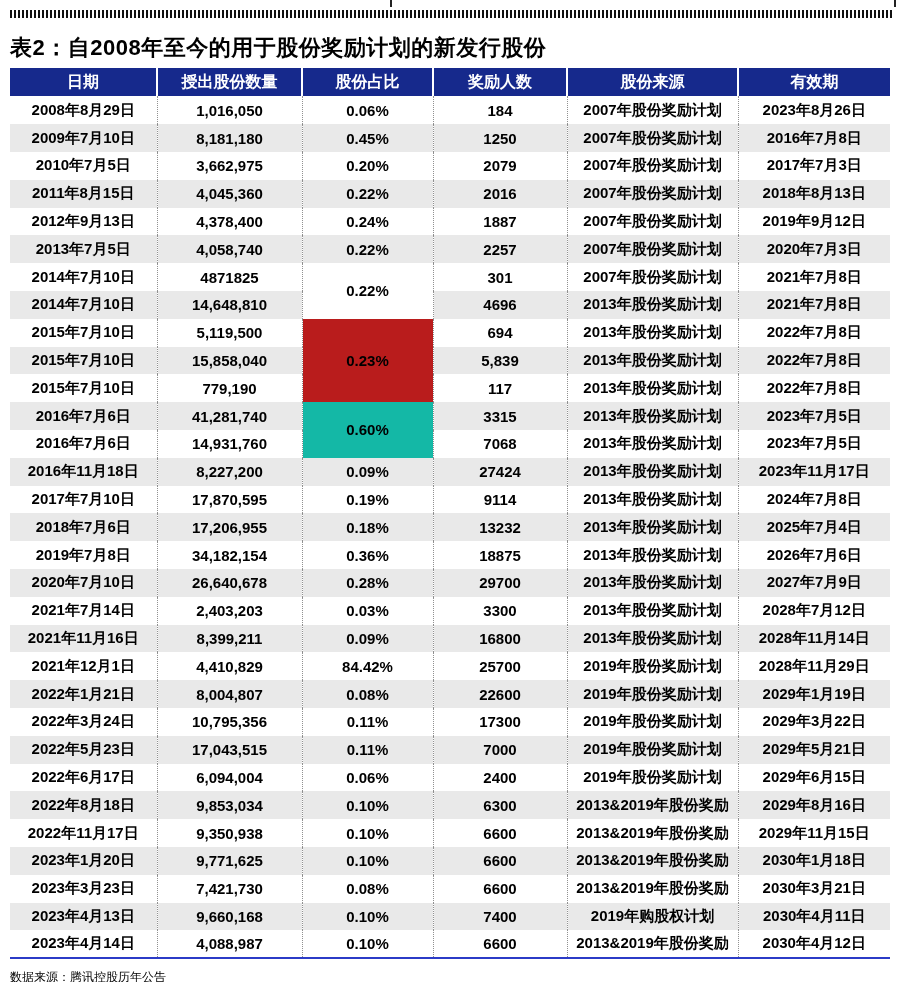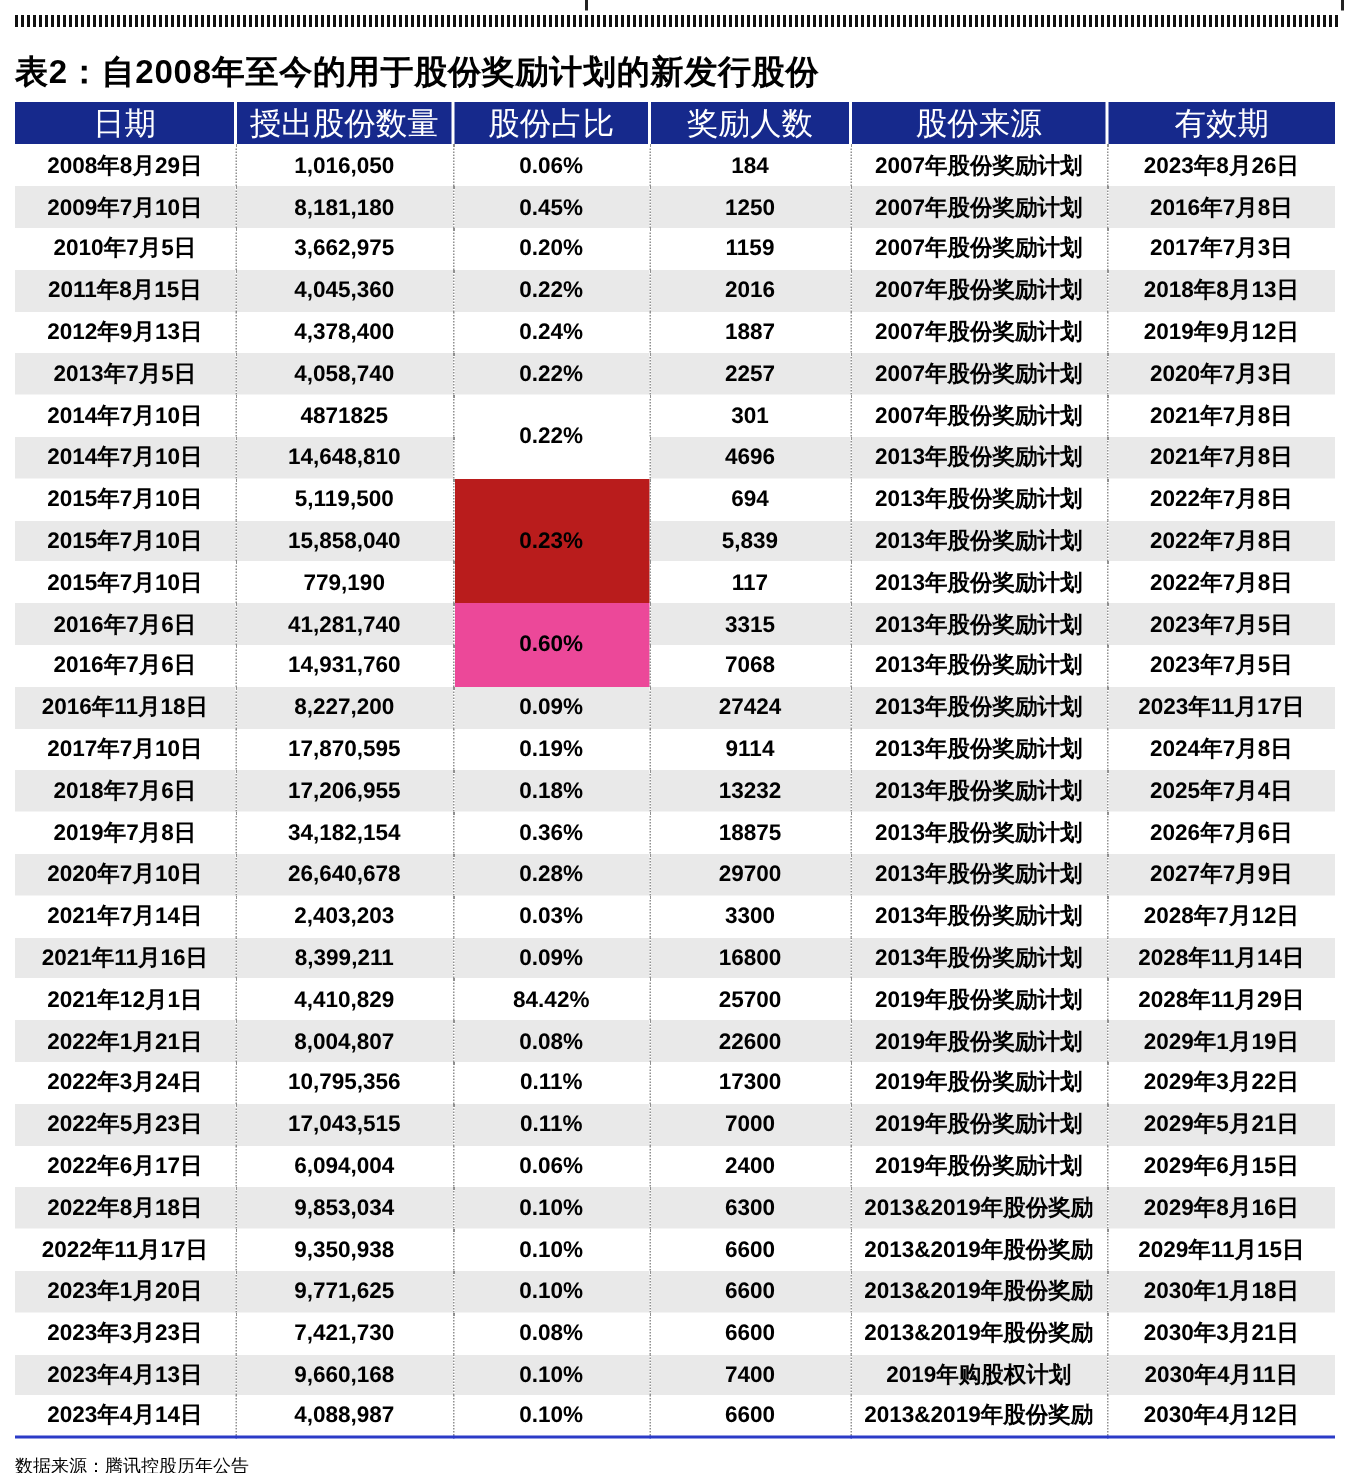--- a/index.html
+++ b/index.html
@@ -37,22 +37,22 @@
   }
   col.c1 { width: 147px; }
   col.c2 { width: 145px; }
   col.c3 { width: 131px; }
   col.c4 { width: 134px; }
   col.c5 { width: 171px; }
   col.c6 { width: 152px; }
   th {
     background: var(--header-bg, #16298c);
     color: var(--header-text, #ffffff);
-    font-size: 21px;
-    font-weight: normal;
+    font-size: 16px;
+    font-weight: bold;
     height: 28px;
     text-align: center;
     vertical-align: middle;
     border-left: 2px solid #ffffff;
   }
   th:first-child { border-left: none; }
   td {
     font-size: 15px;
     font-weight: 600;
     text-align: center;
@@ -114,21 +114,21 @@
           <td>8,181,180</td>
           <td>0.45%</td>
           <td>1250</td>
           <td>2007年股份奖励计划</td>
           <td>2016年7月8日</td>
         </tr>
         <tr>
           <td>2010年7月5日</td>
           <td>3,662,975</td>
           <td>0.20%</td>
-          <td>1159</td>
+          <td>2079</td>
           <td>2007年股份奖励计划</td>
           <td>2017年7月3日</td>
         </tr>
         <tr>
           <td>2011年8月15日</td>
           <td>4,045,360</td>
           <td>0.22%</td>
           <td>2016</td>
           <td>2007年股份奖励计划</td>
           <td>2018年8月13日</td>
@@ -182,21 +182,21 @@
         <tr>
           <td>2015年7月10日</td>
           <td>779,190</td>
           <td>117</td>
           <td>2013年股份奖励计划</td>
           <td>2022年7月8日</td>
         </tr>
         <tr>
           <td>2016年7月6日</td>
           <td>41,281,740</td>
-          <td rowspan="2" class="merged" style="background: #ec4899;">0.60%</td>
+          <td rowspan="2" class="merged" style="background: #14b8a6;">0.60%</td>
           <td>3315</td>
           <td>2013年股份奖励计划</td>
           <td>2023年7月5日</td>
         </tr>
         <tr>
           <td>2016年7月6日</td>
           <td>14,931,760</td>
           <td>7068</td>
           <td>2013年股份奖励计划</td>
           <td>2023年7月5日</td>

